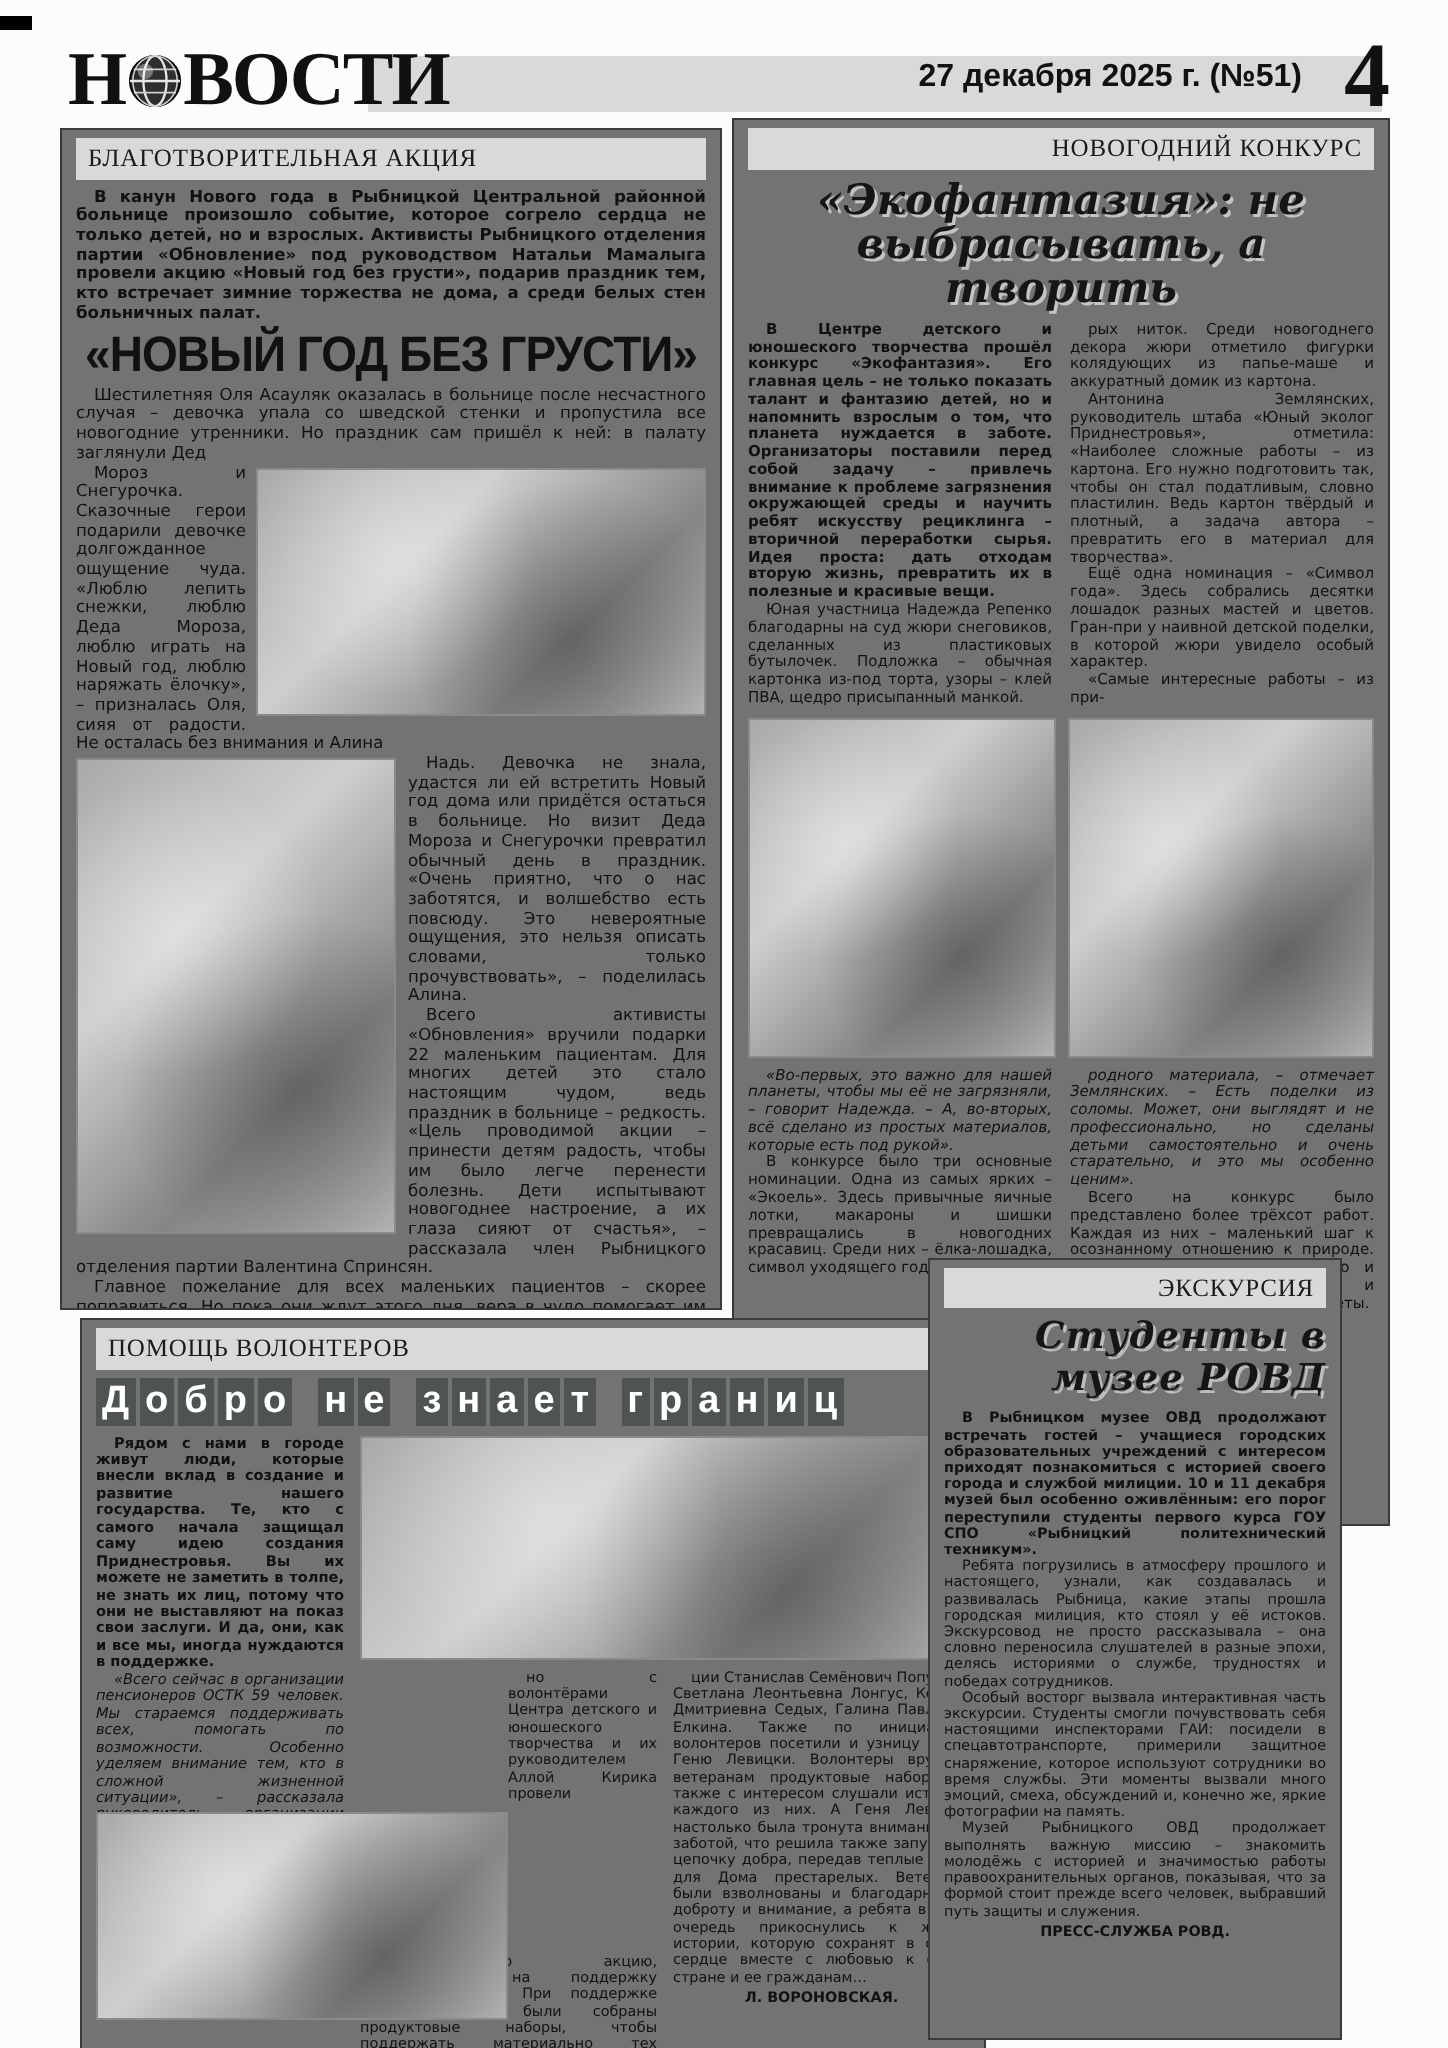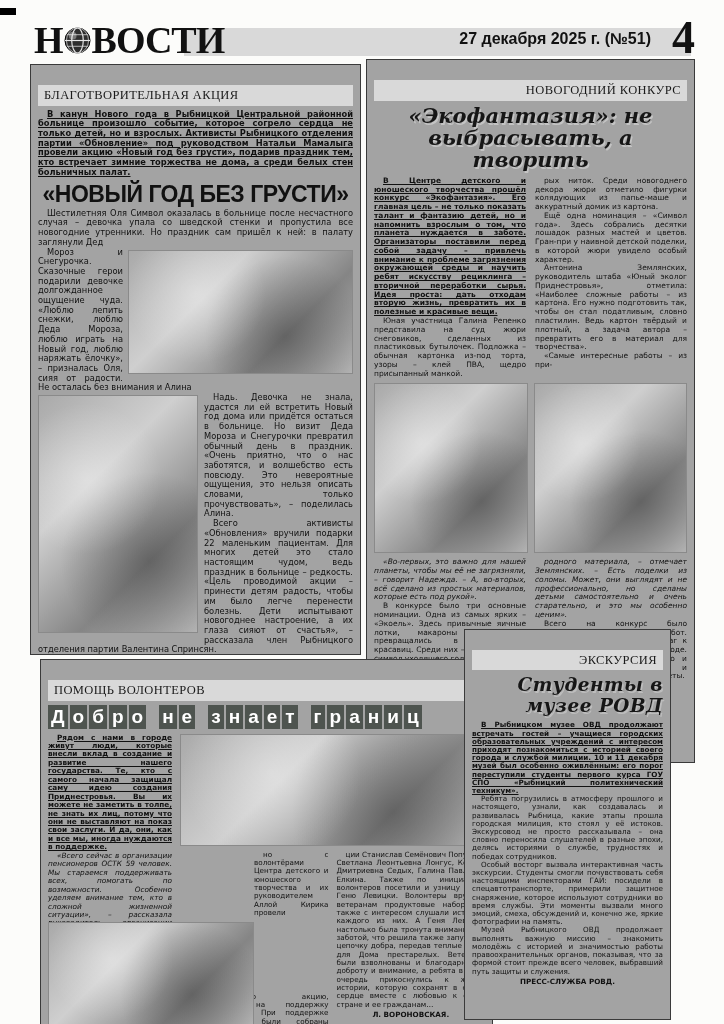--- a/index.html
+++ b/index.html
@@ -11,32 +11,32 @@
   
   .masthead{position:absolute;left:30px;top:18px;width:665px;height:44px;}
   .masthead-bar{position:absolute;left:154px;top:10px;width:507px;height:28px;background:#d9d9d9;}
   .logo{position:absolute;left:4px;top:0;font-family:"Liberation Serif",serif;font-weight:900;
         font-size:38px;letter-spacing:-1px;line-height:44px;display:flex;align-items:center;}
   .logo .globe{width:27px;height:27px;margin:0 1px;}
   .date{position:absolute;right:44px;top:12px;font-family:Liberation Sans, sans-serif;font-weight:700;font-size:16px;}
   .pageno{position:absolute;right:0px;top:-4px;font-family:"Liberation Serif",serif;font-weight:900;font-size:46px;line-height:48px;}
 
   
-  .box{position:absolute;background:#a3a3a3;border:1px solid #3a3a3a;padding:20px 7px;overflow:hidden;box-sizing:border-box;}
+  .box{position:absolute;background:#737373;border:1px solid #3a3a3a;padding:4px 7px;overflow:hidden;box-sizing:border-box;}
   .box-a{left:30px;top:64px;width:331px;height:591px;}
   .box-b{left:366px;top:59px;width:329px;height:704px;}
   .box-c{left:40px;top:659px;width:453px;height:408px;}
   .box-d{left:464px;top:629px;width:207px;height:391px;}
 
   .kicker{background:#d9d9d9;font-family:"Liberation Serif",serif;font-size:12.5px;
           padding:3px 6px;margin-bottom:4px;letter-spacing:.4px;color:#1a1a1a;}
   .kicker.right{text-align:right;}
 
   p{margin:0;text-indent:9px;text-align:justify;hyphens:auto;-webkit-hyphens:auto;}
-  .lead{font-weight:700;text-decoration:underline;}
+  .lead{font-weight:700;}
   .ital{font-style:italic;}
   .byline{text-align:center;font-weight:700;text-indent:0;margin-top:2px;}
 
   .photo{background:
       radial-gradient(circle at 30% 35%, rgba(255,255,255,.35), rgba(255,255,255,0) 40%),
       radial-gradient(circle at 70% 70%, rgba(0,0,0,.25), rgba(0,0,0,0) 45%),
       linear-gradient(135deg,#a9a9a9,#cfcfcf 35%,#858585 70%,#b5b5b5);
       border:1px solid #8a8a8a;box-sizing:border-box;}
 
   
@@ -100,44 +100,44 @@
       <span>ВОСТИ</span>
     </div>
     <div class="date">27 декабря 2025 г. (№51)</div>
     <div class="pageno">4</div>
   </div>
 
   <div class="box box-a">
     <div class="kicker">БЛАГОТВОРИТЕЛЬНАЯ АКЦИЯ</div>
     <p class="lead">В канун Нового года в Рыбницкой Центральной районной больнице произошло событие, которое согрело сердца не только детей, но и взрослых. Активисты Рыбницкого отделения партии «Обновление» под руководством Натальи Мамалыга провели акцию «Новый год без грусти», подарив праздник тем, кто встречает зимние торжества не дома, а среди белых стен больничных палат.</p>
     <div class="a-headline">«НОВЫЙ ГОД БЕЗ ГРУСТИ»</div>
-    <p>Шестилетняя Оля Символ оказалась в больнице после несчастного случая – девочка упала со шведской стенки и пропустила все новогодние утренники. Но праздник сам пришёл к ней: в палату заглянули Дед</p>
+    <p>Шестилетняя Оля Асауляк оказалась в больнице после несчастного случая – девочка упала со шведской стенки и пропустила все новогодние утренники. Но праздник сам пришёл к ней: в палату заглянули Дед</p>
     <div>
       <div class="photo photo-a1"></div>
       <p>Мороз и Снегурочка. Сказочные герои подарили девочке долгожданное ощущение чуда. «Люблю лепить снежки, люблю Деда Мороза, люблю играть на Новый год, люблю наряжать ёлочку», – призналась Оля, сияя от радости. Не осталась без внимания и Алина</p>
       <div class="photo photo-a2"></div>
       <p>Надь. Девочка не знала, удастся ли ей встретить Новый год дома или придётся остаться в больнице. Но визит Деда Мороза и Снегурочки превратил обычный день в праздник. «Очень приятно, что о нас заботятся, и волшебство есть повсюду. Это невероятные ощущения, это нельзя описать словами, только прочувствовать», – поделилась Алина.</p>
       <p>Всего активисты «Обновления» вручили подарки 22 маленьким пациентам. Для многих детей это стало настоящим чудом, ведь праздник в больнице – редкость. «Цель проводимой акции – принести детям радость, чтобы им было легче перенести болезнь. Дети испытывают новогоднее настроение, а их глаза сияют от счастья», – рассказала член Рыбницкого отделения партии Валентина Спринсян.</p>
       <p>Главное пожелание для всех маленьких пациентов – скорее поправиться. Но пока они ждут этого дня, вера в чудо помогает им чувствовать заботу и внимание. Акция «Новый год без грусти» стала доброй традицией, которая напоминает – праздник можно подарить даже там, где его меньше всего ждут.</p>
 
     </div>
   </div>
 
   <div class="box box-b">
     <div class="kicker right">НОВОГОДНИЙ КОНКУРС</div>
     <div class="b-headline">«Экофантазия»: не выбрасывать, а творить</div>
     <div class="b-cols">
       <div class="b-col">
         <p class="lead">В Центре детского и юношеского творчества прошёл конкурс «Экофантазия». Его главная цель – не только показать талант и фантазию детей, но и напомнить взрослым о том, что планета нуждается в заботе. Организаторы поставили перед собой задачу – привлечь внимание к проблеме загрязнения окружающей среды и научить ребят искусству рециклинга – вторичной переработки сырья. Идея проста: дать отходам вторую жизнь, превратить их в полезные и красивые вещи.</p>
-        <p>Юная участница Галина Репенко представила на суд жюри снеговиков, сделанных из пластиковых бутылочек. Подложка – обычная картонка из-под торта, узоры – клей ПВА, щедро присыпанный манкой.</p>
+        <p>Юная участница Надежда Репенко благодарны на суд жюри снеговиков, сделанных из пластиковых бутылочек. Подложка – обычная картонка из-под торта, узоры – клей ПВА, щедро присыпанный манкой.</p>
       </div>
       <div class="b-col">
         <p>рых ниток. Среди новогоднего декора жюри отметило фигурки колядующих из папье-маше и аккуратный домик из картона.</p>
+        <p>Антонина Землянских, руководитель штаба «Юный эколог Приднестровья», отметила: «Наиболее сложные работы – из картона. Его нужно подготовить так, чтобы он стал податливым, словно пластилин. Ведь картон твёрдый и плотный, а задача автора – превратить его в материал для творчества».</p>
         <p>Ещё одна номинация – «Символ года». Здесь собрались десятки лошадок разных мастей и цветов. Гран-при у наивной детской поделки, в которой жюри увидело особый характер.</p>
-        <p>Антонина Землянских, руководитель штаба «Юный эколог Приднестровья», отметила: «Наиболее сложные работы – из картона. Его нужно подготовить так, чтобы он стал податливым, словно пластилин. Ведь картон твёрдый и плотный, а задача автора – превратить его в материал для творчества».</p>
         <p>«Самые интересные работы – из при-</p>
       </div>
     </div>
     <div class="b-photos">
       <div class="photo"></div>
       <div class="photo"></div>
     </div>
     <div class="b-cols">
       <div class="b-col">
         <p class="ital">«Во-первых, это важно для нашей планеты, чтобы мы её не загрязняли, – говорит Надежда. – А, во-вторых, всё сделано из простых материалов, которые есть под рукой».</p>

